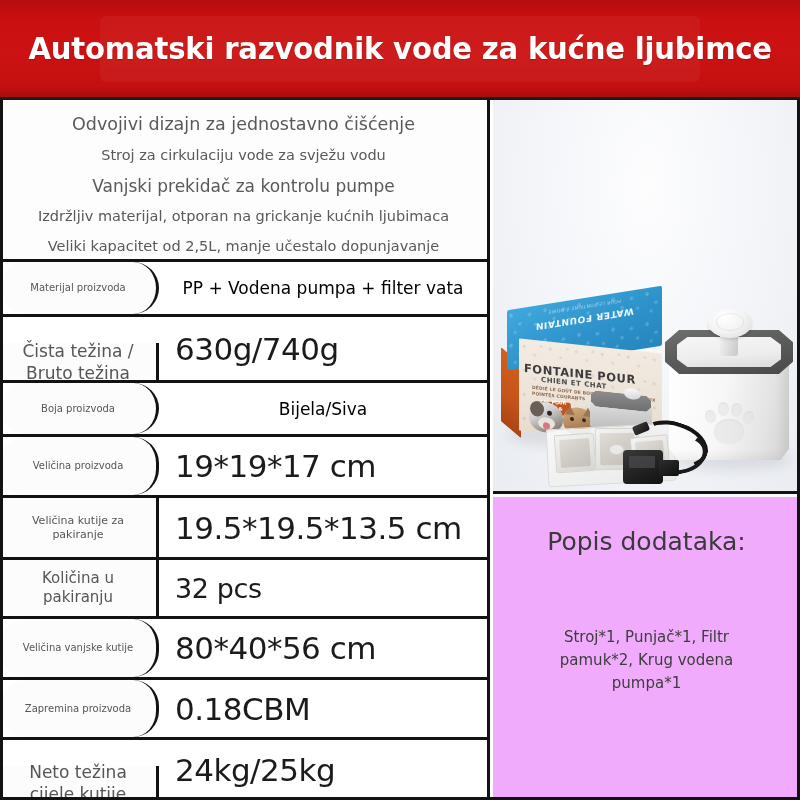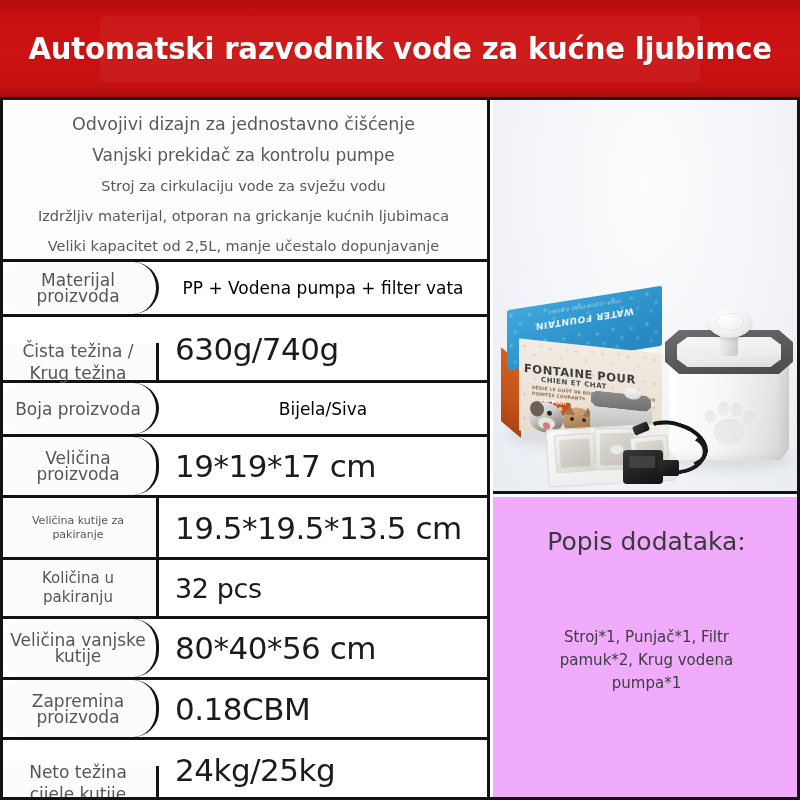--- a/index.html
+++ b/index.html
@@ -154,21 +154,21 @@
     align-items: center;
     color: #1b1b1b;
     padding: 0 8px;
     background: #ffffff;
   }
   .spec-value.center { justify-content: center; color: #000000; }
   .spec-value.left   { justify-content: flex-start; padding-left: 16px; }
 
   
   .lbl-s  { font-size: 11px;   line-height: 14px; }
-  .lbl-m  { font-size: 17px; line-height: 16px; border-radius: 26px; }
+  .lbl-m  { font-size: 10px; line-height: 16px; border-radius: 26px; }
   .lbl-l  { font-size: 15px;   line-height: 19px; }
   .lbl-xl { font-size: 17px;   line-height: 22px; margin-top: 26px; }
 
   
   .val-s  { font-size: 17px; font-weight: 400; }
   .val-xl { font-size: 31px; font-weight: 400; letter-spacing: -0.5px; }
   .val-l  { font-size: 27px; font-weight: 400; letter-spacing: -0.4px; }
 
   
   #photo-pane {
@@ -547,38 +547,38 @@
     <div id="banner-title">Automatski razvodnik vode za kućne ljubimce</div>
   </div>
   <div id="banner-underline"></div>
 
   <div id="body-area">
 
     <div id="left-col">
 
       <div id="features">
         <div class="feature-line f0">Odvojivi dizajn za jednostavno čišćenje</div>
+        <div class="feature-line f2">Stroj za cirkulaciju vode za svježu vodu</div>
         <div class="feature-line f1">Vanjski prekidač za kontrolu pumpe</div>
-        <div class="feature-line f2">Stroj za cirkulaciju vode za svježu vodu</div>
         <div class="feature-line f3">Izdržljiv materijal, otporan na grickanje kućnih ljubimaca</div>
         <div class="feature-line f4">Veliki kapacitet od 2,5L, manje učestalo dopunjavanje</div>
       </div>
 
       <div id="spec-table">
 
         <div class="spec-row" style="height:55px">
           <div class="spec-label lbl-m">Materijal proizvoda</div>
           <div class="spec-value center val-s">PP + Vodena pumpa + filter vata</div>
         </div>
 
         <div class="spec-row accent" style="height:66px">
           <div class="spec-label lbl-xl">
             <div>
               <div>Čista težina /</div>
-              <div>Krug težina</div>
+              <div>Bruto težina</div>
             </div>
           </div>
           <div class="spec-value left val-xl">630g/740g</div>
         </div>
 
         <div class="spec-row" style="height:54px">
           <div class="spec-label lbl-m">Boja proizvoda</div>
           <div class="spec-value center val-s">Bijela/Siva</div>
         </div>
 

